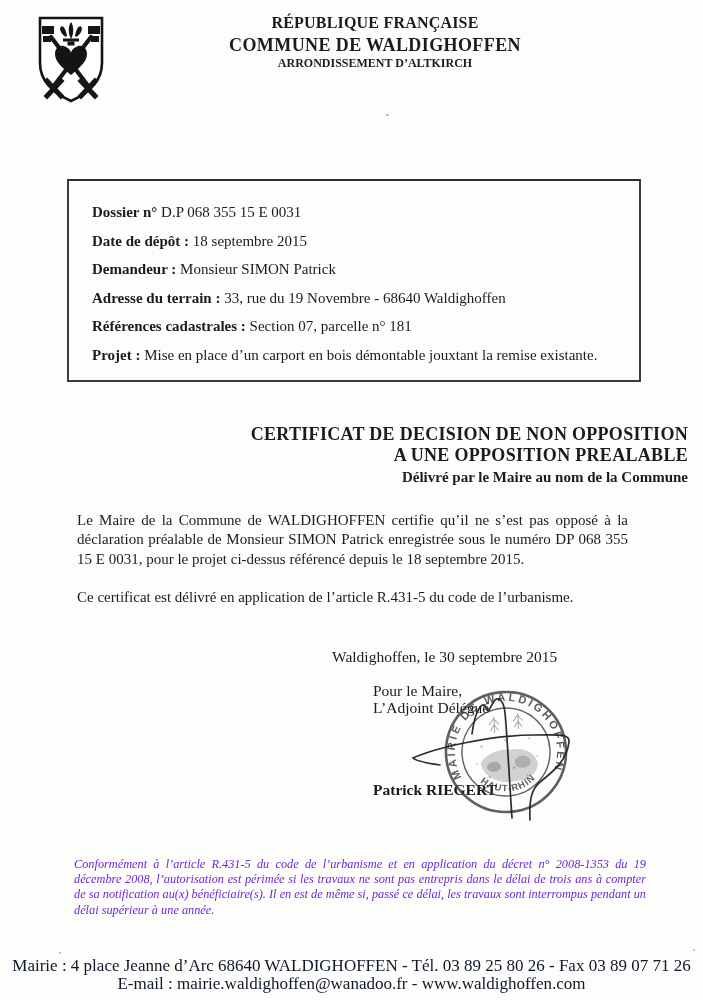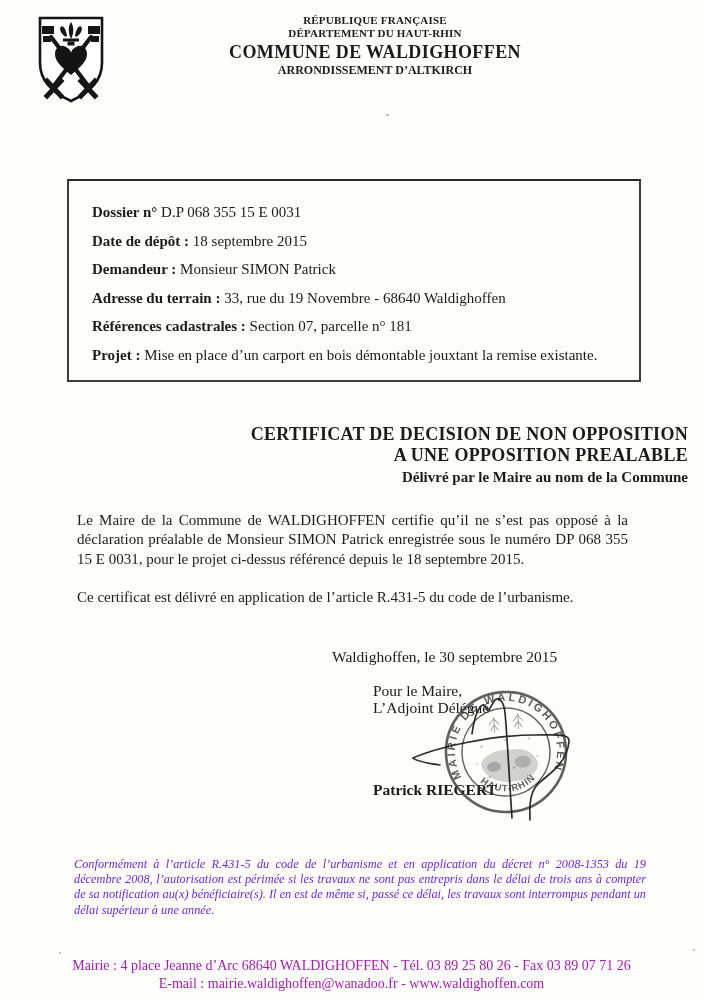--- a/index.html
+++ b/index.html
@@ -9,21 +9,21 @@
     font-family:"Liberation Serif","DejaVu Serif",serif;
     color:#1b1b1b;
     position:relative;
     overflow:hidden;
     -webkit-font-smoothing:antialiased;
   }
   .abs{position:absolute;}
 
   
   .letterhead{left:215px;top:14px;width:320px;text-align:center;line-height:1.15;}
-  .lh-small{font-size:11px;font-weight:700;letter-spacing:.2px;}
+  .lh-small{font-size:16px;font-weight:700;letter-spacing:.2px;}
   .lh-commune{font-size:18px;font-weight:700;letter-spacing:.4px;margin-top:3px;}
   .lh-arr{font-size:12px;font-weight:700;margin-top:1px;}
   .arms{left:36px;top:13px;}
 
   
   .dossier-box{
     left:67px;top:162px;width:537px;height:182px;
     border:2px solid #3c3c3c;border-top-color:#2c2c2c;
     padding:17px 10px 0 23px;
     margin-top:17px;
@@ -44,21 +44,21 @@
   .place-date{left:332px;top:648px;font-size:15.5px;}
   .for-mayor{left:373px;top:682px;font-size:15.5px;}
   .deputy{left:373px;top:699px;font-size:15.5px;}
   .signer{left:373px;top:781px;font-size:15.5px;font-weight:bold;}
   .sig-svg{left:330px;top:670px;pointer-events:none;}
 
   
   .legal{left:74px;top:857px;width:572px;font-size:12.3px;font-style:italic;line-height:15.2px;text-align:justify;color:#6d28d9;}
 
   
-  .footer{left:0;top:957px;width:703px;text-align:center;font-size:14px;line-height:18px;color:#a21caf;}
+  .footer{left:0;top:957px;width:703px;text-align:center;font-size:17px;line-height:18px;color:#0f172a;}
 
   
   .speck{position:absolute;background:#555;border-radius:50%;opacity:.45;}
 </style>
 </head>
 <body>
 
 <svg class="abs arms" width="70" height="92" viewBox="0 0 70 92">
   <path d="M4,5 H66 V50 C66,68 53,80 35,88 C17,80 4,68 4,50 Z" fill="#ffffff" stroke="#141414" stroke-width="2.6"></path>
 
@@ -87,21 +87,20 @@
     <path d="M35,9 C37.5,13 38.5,19 35,26 C31.5,19 32.5,13 35,9 Z"></path>
     <path d="M30,24 C24.5,21 22.5,14.5 25.5,13.2 C28.5,13 30,18 31,22.5 Z"></path>
     <path d="M40,24 C45.5,21 47.5,14.5 44.5,13.2 C41.5,13 40,18 39,22.5 Z"></path>
     <rect x="27" y="25.5" width="16" height="3"></rect>
     <rect x="31.5" y="28.5" width="7" height="4"></rect>
   </g>
 </svg>
 
 <div class="abs letterhead">
   <div class="lh-small">RÉPUBLIQUE FRANÇAISE</div>
-  <div class="lh-small">DÉPARTEMENT DU HAUT-RHIN</div>
   <div class="lh-commune">COMMUNE DE WALDIGHOFFEN</div>
   <div class="lh-arr">ARRONDISSEMENT D’ALTKIRCH</div>
 </div>
 
 <div class="abs dossier-box">
   <div class="box-row"><b>Dossier n°</b> <span>D.P 068 355 15 E 0031</span></div>
   <div class="box-row"><b>Date de dépôt :</b> <span>18 septembre 2015</span></div>
   <div class="box-row"><b>Demandeur :</b> <span>Monsieur SIMON Patrick</span></div>
   <div class="box-row"><b>Adresse du terrain :</b> <span>33, rue du 19 Novembre - 68640 Waldighoffen</span></div>
   <div class="box-row"><b>Références cadastrales :</b> <span>Section 07, parcelle n° 181</span></div>

